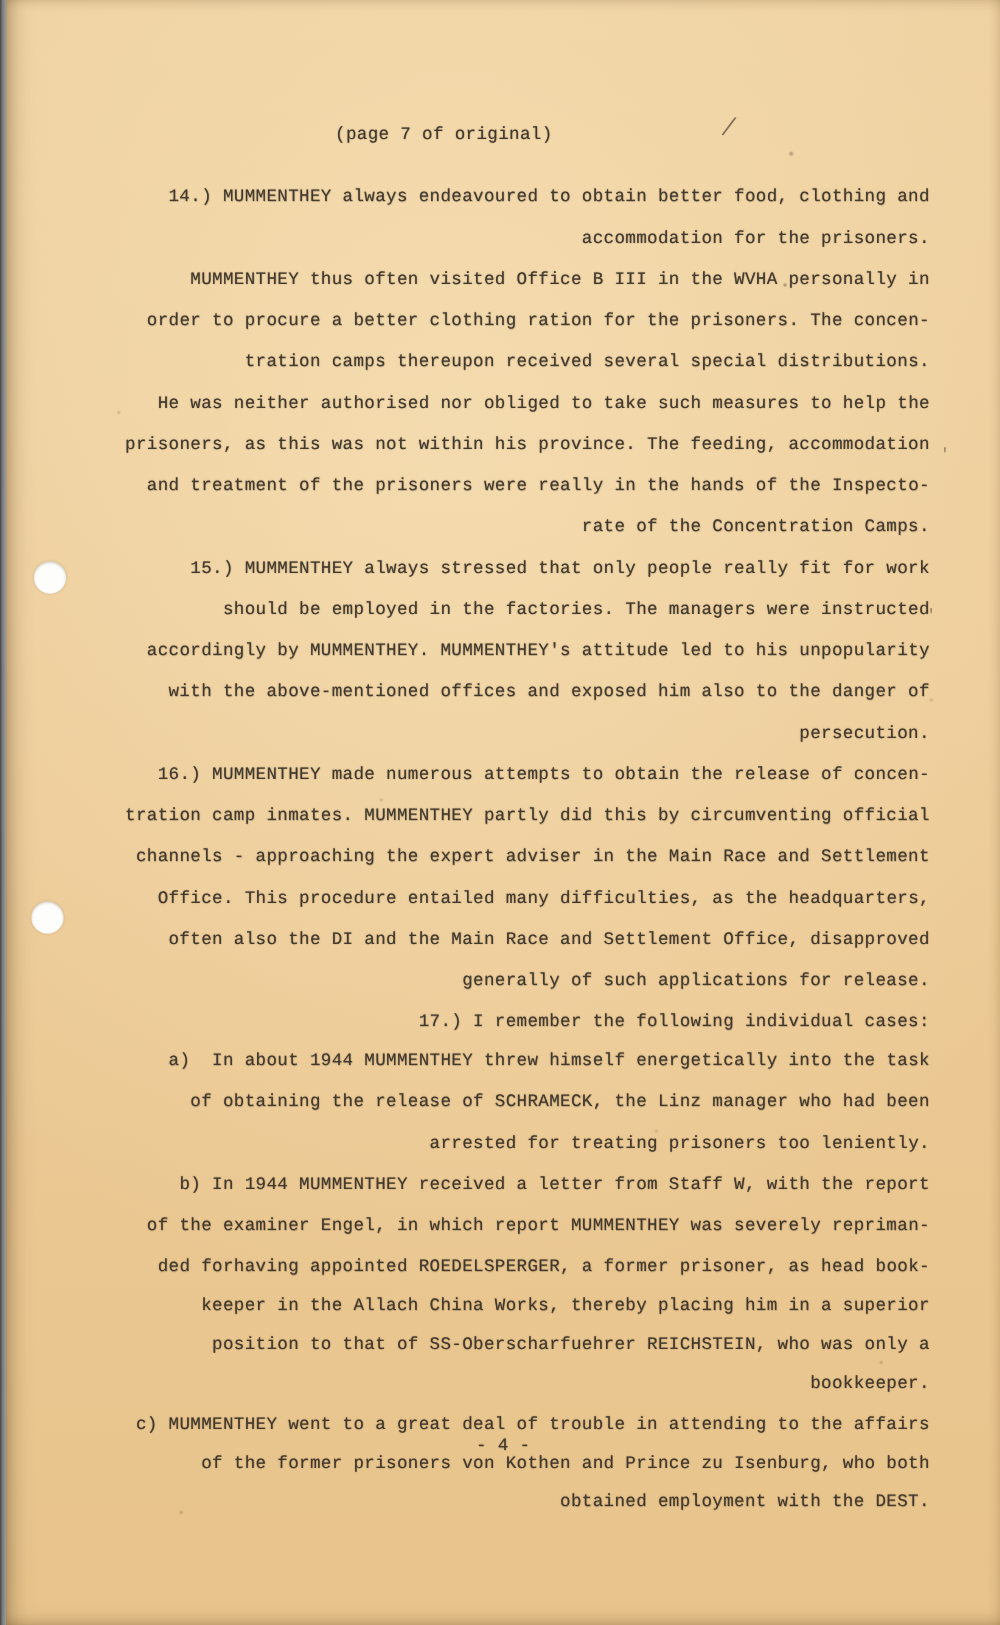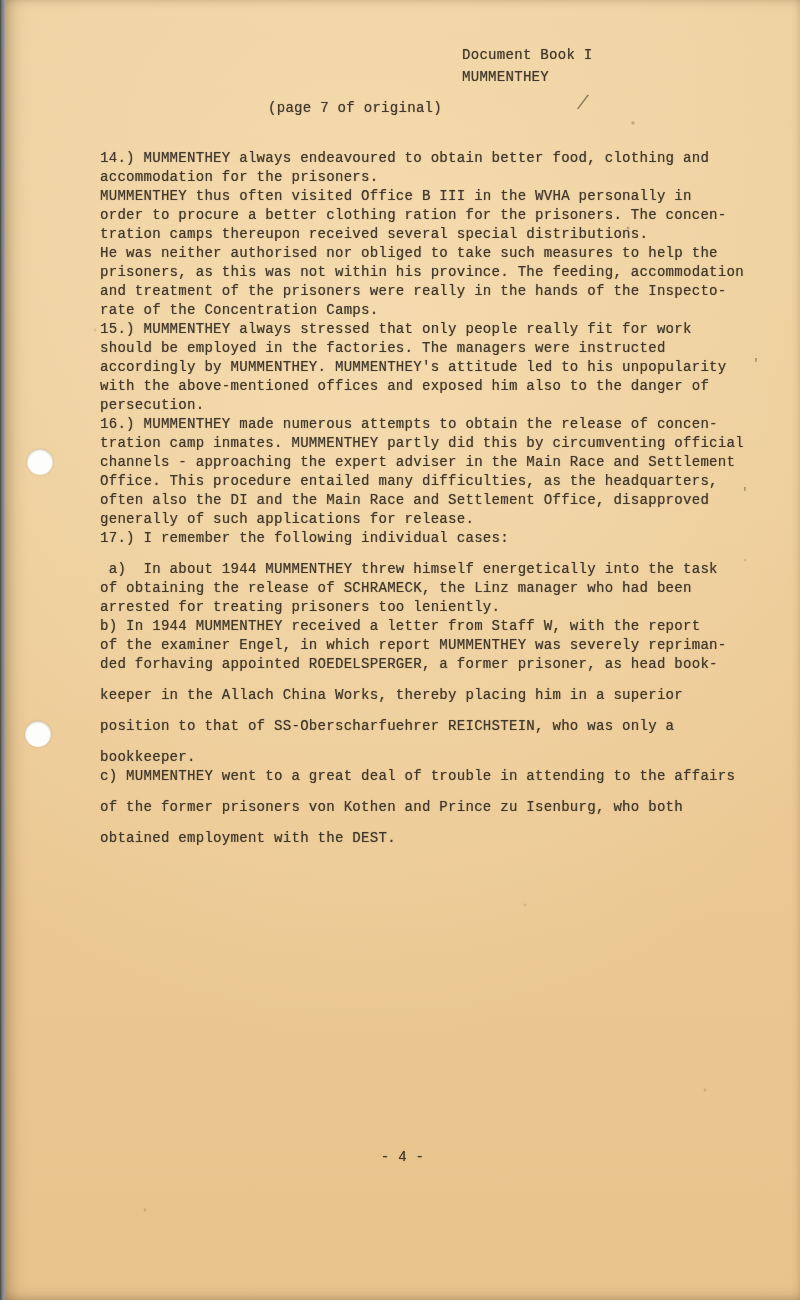--- a/index.html
+++ b/index.html
@@ -32,22 +32,22 @@
       radial-gradient(circle 1px at 740px 560px, rgba(110,85,60,.3), transparent 2px);
   }
   .txt{
     color:rgba(58,49,38,.9);
     text-shadow:0 0 1px rgba(58,49,38,.55), .4px .4px 0 rgba(58,49,38,.18);
     font-size:14px;letter-spacing:.3px;
   }
   .header{position:absolute;left:457px;top:44px;line-height:22px;}
   .pageref{position:absolute;left:263px;top:99px;line-height:19px;}
   .docbody{position:absolute;left:95px;top:149px;line-height:19px;white-space:pre;}
-  .line{white-space:pre;}
-  .line.ds{}
+  .line{white-space:pre;text-align:right;}
+  .line.ds{margin-top:14px;}
   .line.ss{margin-top:12px;}
   .docbody .line:first-child{margin-top:0;}
   .pagenum{position:absolute;top:1148px;left:0;width:100%;text-align:center;line-height:19px;}
   .hole{
     position:absolute;width:26px;height:26px;border-radius:50%;background:#fdfdfb;
     box-shadow:inset 0 1px 2px rgba(90,60,20,.28), 0 0 2px rgba(120,85,40,.25);
   }
   .hole-top{left:22px;top:449px;}
   .hole-bottom{left:20px;top:721px;}
   .pen-mark{
@@ -60,24 +60,20 @@
   .tick-2{left:736px;top:485px;}
 </style>
 </head>
 <body>
 
 <div class="paper">
 
   <div class="hole hole-top"></div>
   <div class="hole hole-bottom"></div>
 
-  <div class="header txt">
-    <div>Document Book I</div>
-    <div>MUMMENTHEY</div>
-  </div>
 
   <div class="pageref txt">(page 7 of original)</div>
 
   <span class="pen-mark">/</span>
   <span class="tick tick-1">'</span>
   <span class="tick tick-2">'</span>
 
   <div class="docbody txt" id="body-lines"><div class="line ds">14.) MUMMENTHEY always endeavoured to obtain better food, clothing and</div><div class="line ds">accommodation for the prisoners.</div><div class="line ds">MUMMENTHEY thus often visited Office B III in the WVHA personally in</div><div class="line ds">order to procure a better clothing ration for the prisoners. The concen-</div><div class="line ds">tration camps thereupon received several special distributions.</div><div class="line ds">He was neither authorised nor obliged to take such measures to help the</div><div class="line ds">prisoners, as this was not within his province. The feeding, accommodation</div><div class="line ds">and treatment of the prisoners were really in the hands of the Inspecto-</div><div class="line ds">rate of the Concentration Camps.</div><div class="line ds">15.) MUMMENTHEY always stressed that only people really fit for work</div><div class="line ds">should be employed in the factories. The managers were instructed</div><div class="line ds">accordingly by MUMMENTHEY. MUMMENTHEY's attitude led to his unpopularity</div><div class="line ds">with the above-mentioned offices and exposed him also to the danger of</div><div class="line ds">persecution.</div><div class="line ds">16.) MUMMENTHEY made numerous attempts to obtain the release of concen-</div><div class="line ds">tration camp inmates. MUMMENTHEY partly did this by circumventing official</div><div class="line ds">channels - approaching the expert adviser in the Main Race and Settlement</div><div class="line ds">Office. This procedure entailed many difficulties, as the headquarters,</div><div class="line ds">often also the DI and the Main Race and Settlement Office, disapproved</div><div class="line ds">generally of such applications for release.</div><div class="line ds">17.) I remember the following individual cases:</div><div class="line ss"> a)  In about 1944 MUMMENTHEY threw himself energetically into the task</div><div class="line ds">of obtaining the release of SCHRAMECK, the Linz manager who had been</div><div class="line ds">arrested for treating prisoners too leniently.</div><div class="line ds">b) In 1944 MUMMENTHEY received a letter from Staff W, with the report</div><div class="line ds">of the examiner Engel, in which report MUMMENTHEY was severely repriman-</div><div class="line ds">ded forhaving appointed ROEDELSPERGER, a former prisoner, as head book-</div><div class="line ss">keeper in the Allach China Works, thereby placing him in a superior</div><div class="line ss">position to that of SS-Oberscharfuehrer REICHSTEIN, who was only a</div><div class="line ss">bookkeeper.</div><div class="line ds">c) MUMMENTHEY went to a great deal of trouble in attending to the affairs</div><div class="line ss">of the former prisoners von Kothen and Prince zu Isenburg, who both</div><div class="line ss">obtained employment with the DEST.</div></div>
 
   <div class="pagenum txt">- 4 -</div>

